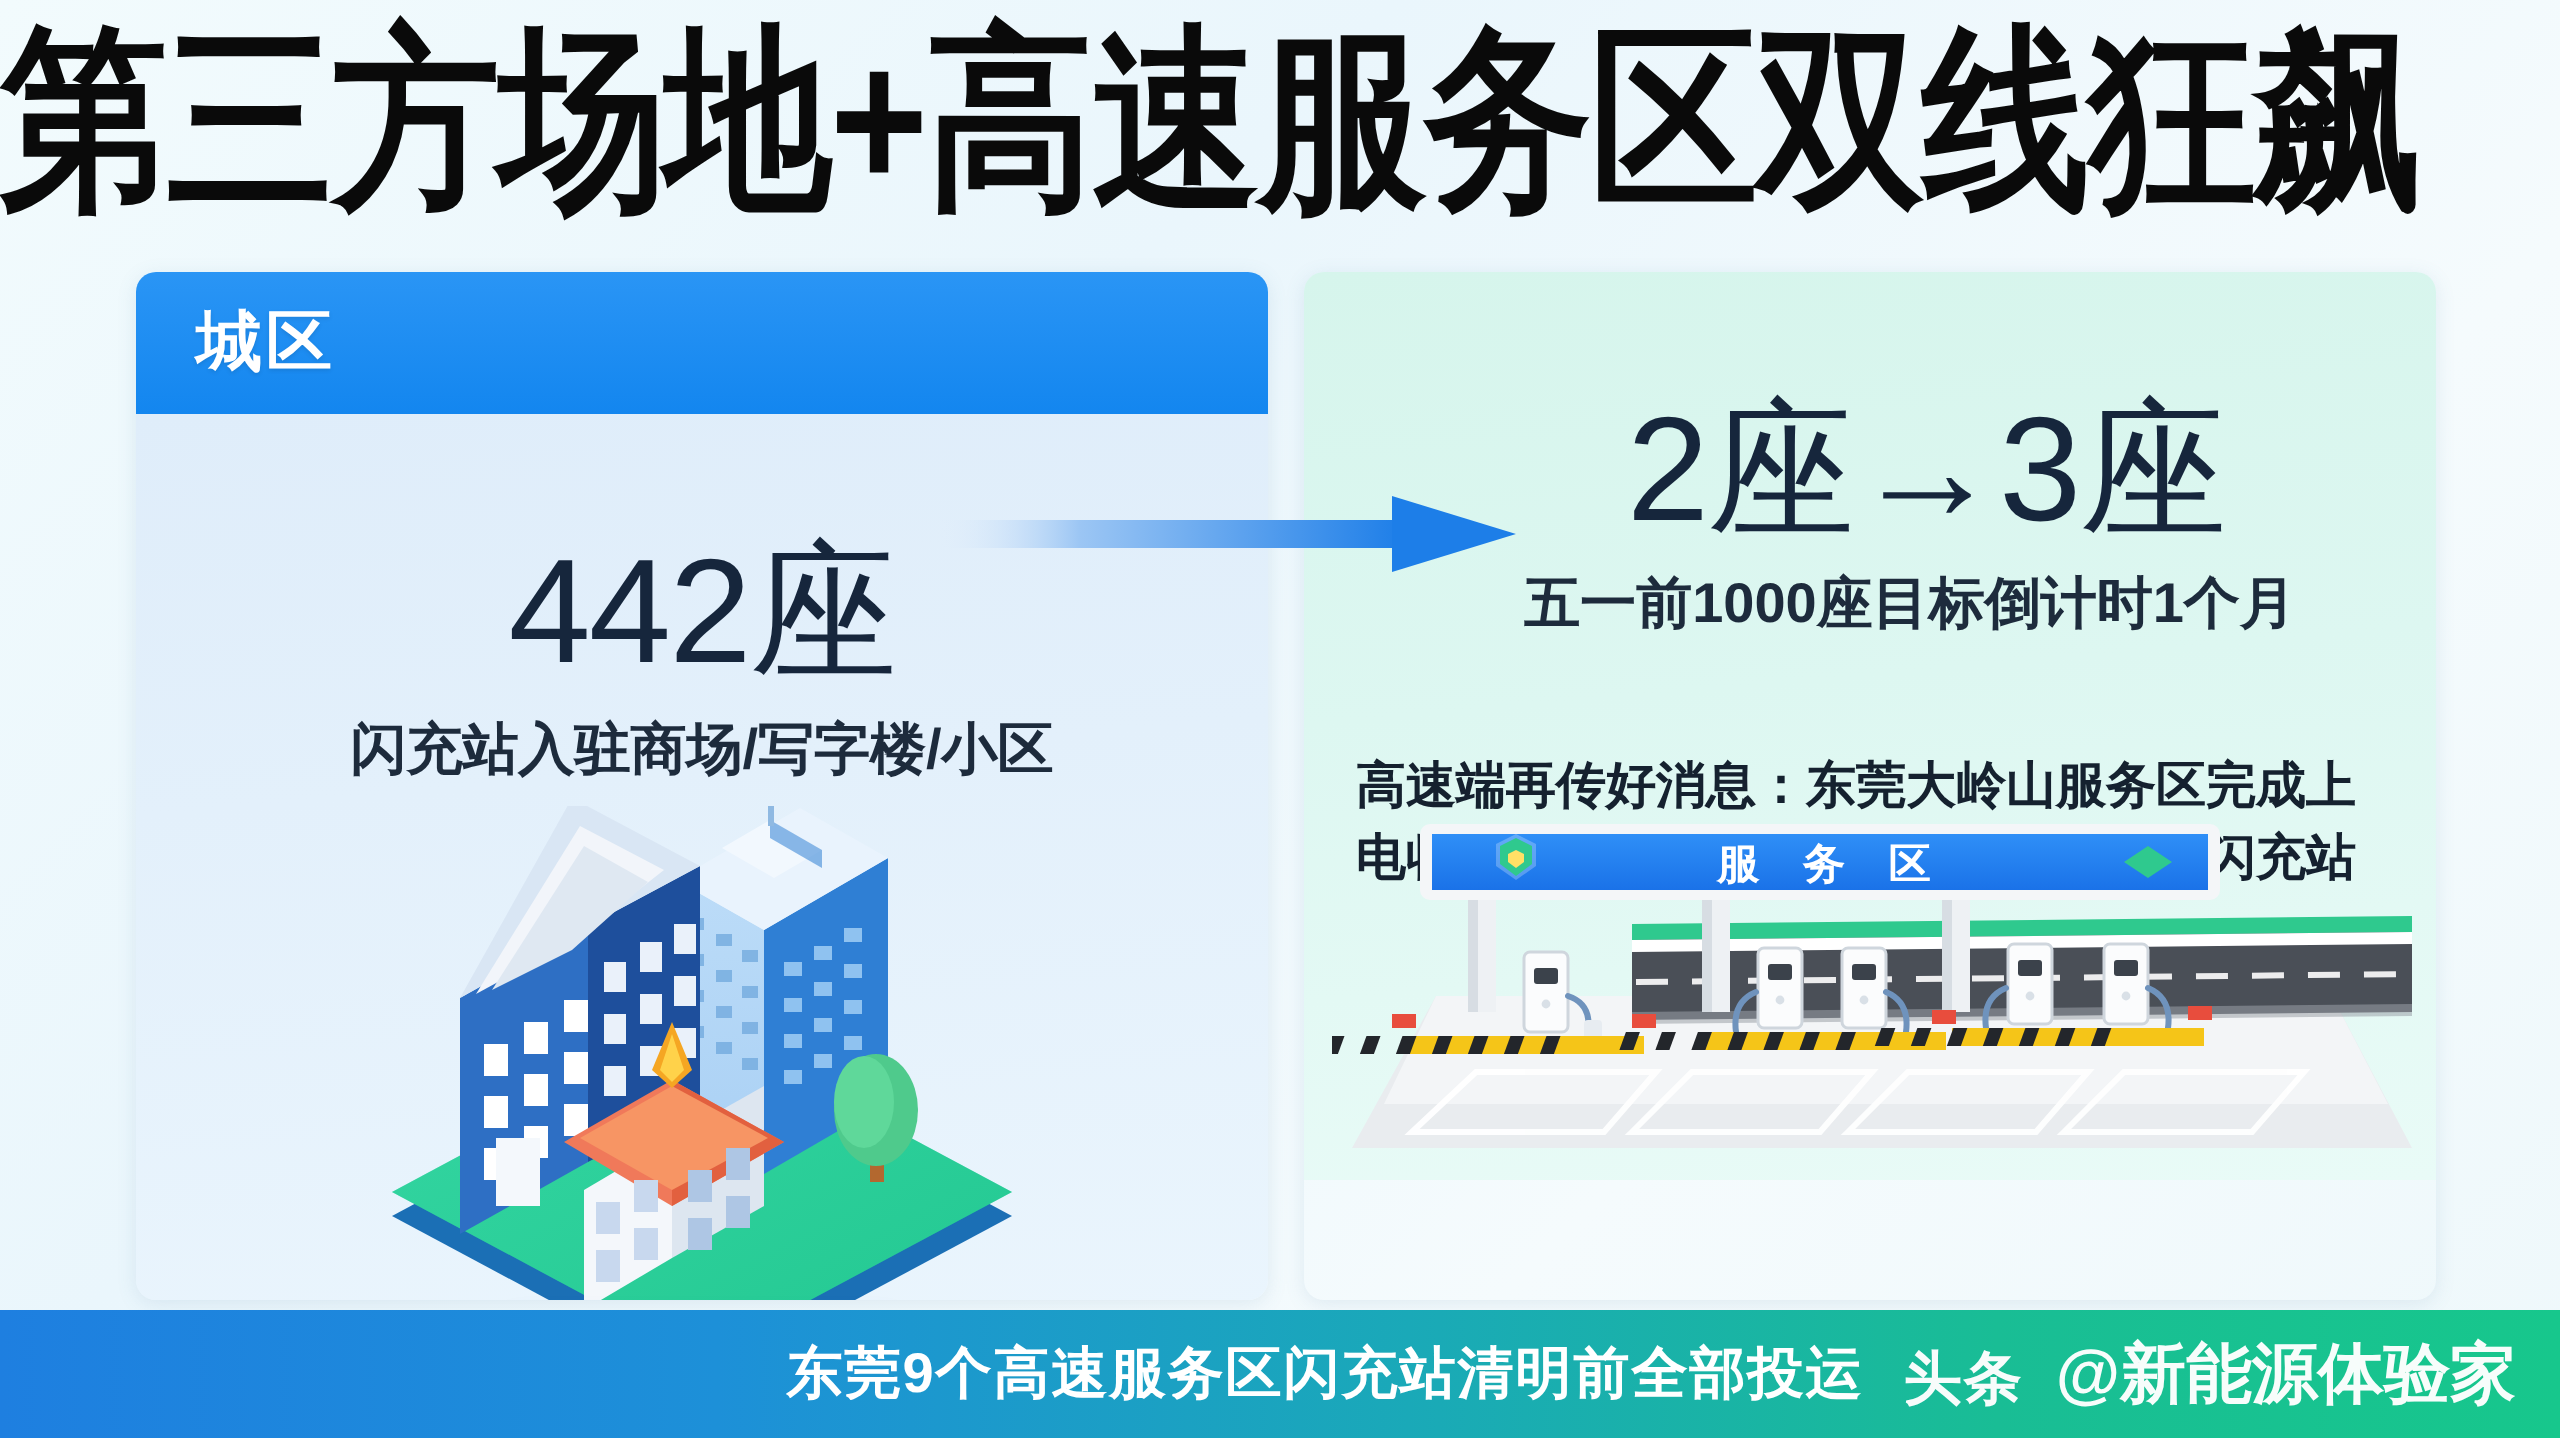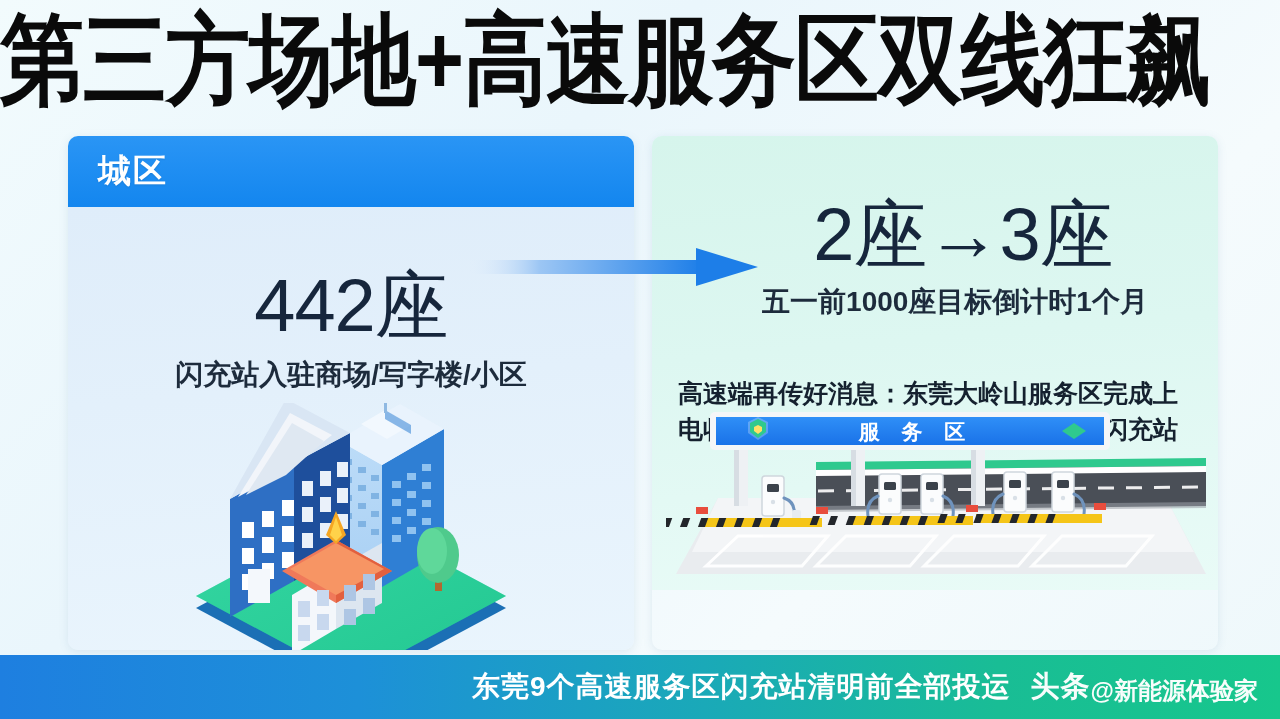--- a/index.html
+++ b/index.html
@@ -91,21 +91,21 @@
   
   #footer{
     position:absolute;left:0;top:655px;width:1280px;height:64px;
     background:linear-gradient(90deg,#1e7fe0 0%,#1d90d8 28%,#1aa9b8 55%,#19bd95 78%,#17c78c 100%);
     display:flex;align-items:center;justify-content:flex-end;
     box-sizing:border-box;padding-right:22px;
   }
   #footer-text{color:#fff;font-size:28px;font-weight:700;letter-spacing:1px;}
   .wm{display:flex;align-items:flex-end;margin-left:20px;opacity:.97;}
   .wm-brand{color:#fff;font-size:29px;font-weight:800;letter-spacing:1px;}
-  .wm-handle{color:#fff;font-size:24px;font-weight:600;margin-left:0;}
+  .wm-handle{color:#fff;font-size:33px;font-weight:600;margin-left:16px;}
 
   svg{display:block;}
 </style>
 </head>
 <body>
 
 <div id="stage">
 
   <div class="title-wrap">
     <div class="title">第三方场地+高速服务区双线狂飙</div>

